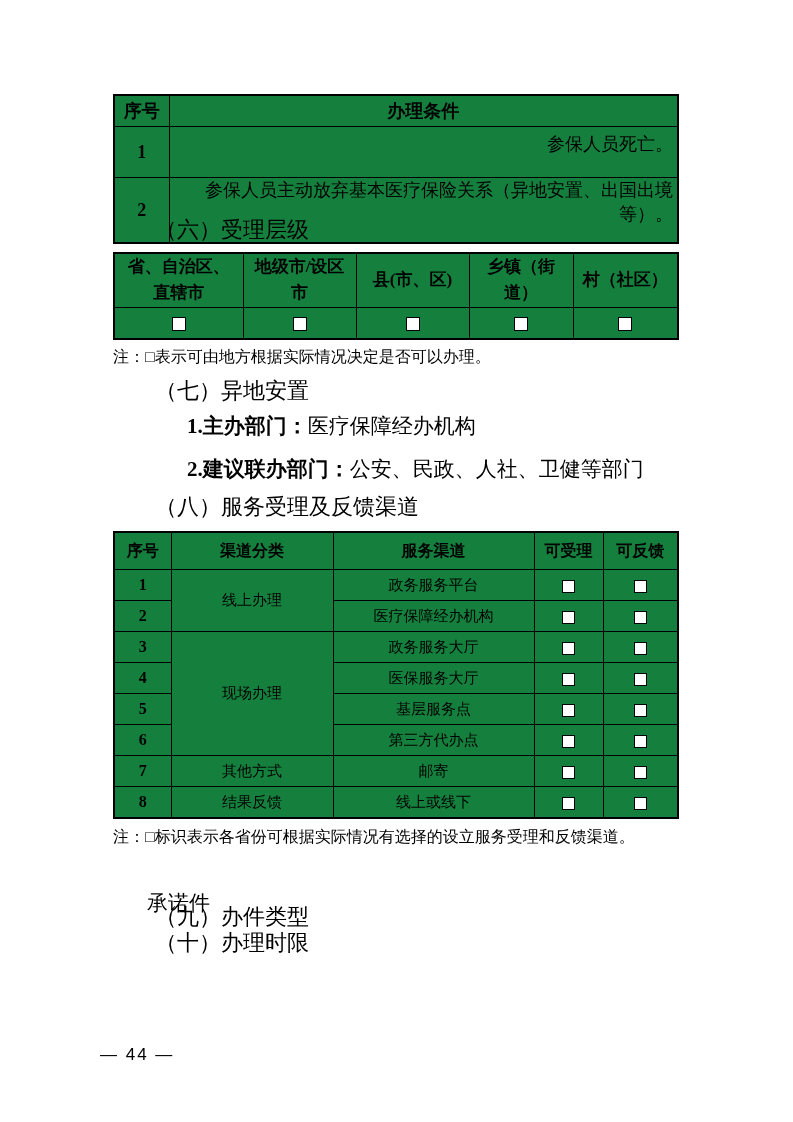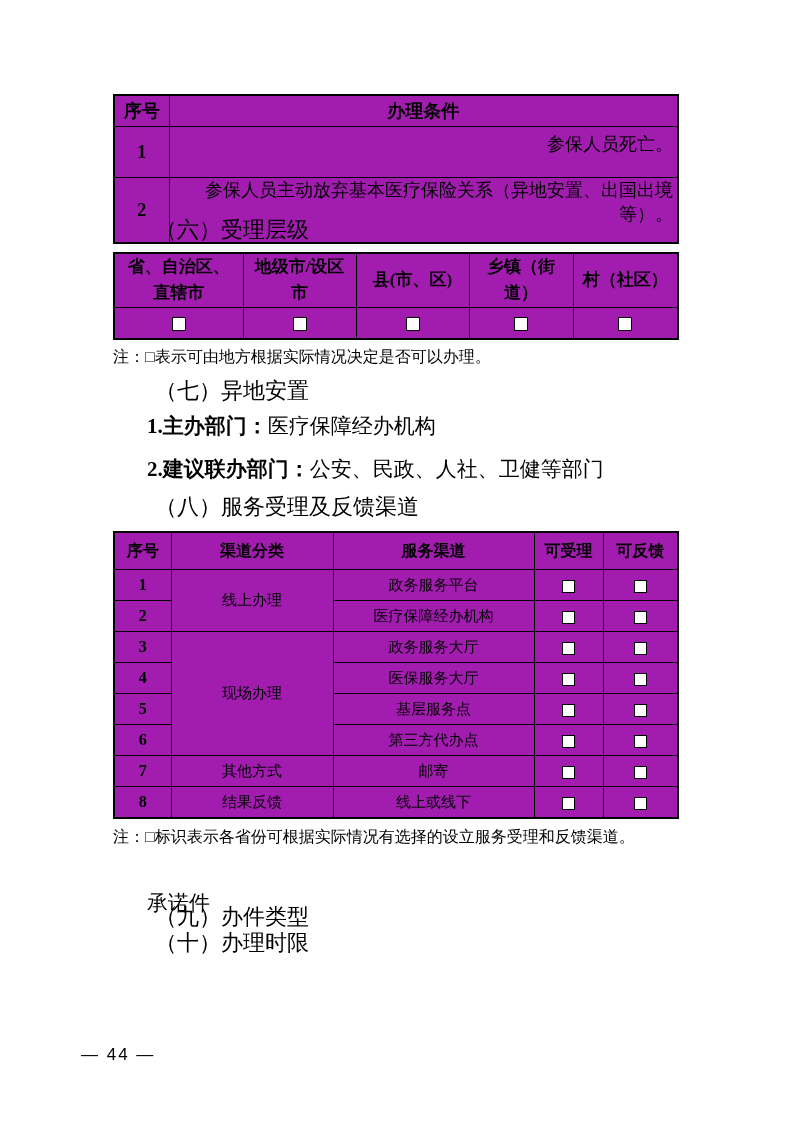--- a/index.html
+++ b/index.html
@@ -5,21 +5,21 @@
   html,body{margin:0;padding:0;background:#ffffff;}
   .page{
     position:relative;
     width:793px;height:1122px;
     background:#ffffff;
     font-family:"Liberation Serif","DejaVu Serif",serif;
     color:#000;
     overflow:hidden;
   }
   .abs{position:absolute;}
-  table{border-collapse:collapse;table-layout:fixed;width:564px;background:#a21caf;}
+  table{border-collapse:collapse;table-layout:fixed;width:564px;background:#15803d;}
   table{border:2px solid #000;}
   td{border:1px solid #000;text-align:center;vertical-align:middle;padding:0;overflow:hidden;}
   
   .t-cond td{font-size:18px;}
   .t-cond .hdr td{height:30px;font-weight:700;font-size:18px;}
   .t-cond .r1 td{height:34px;}
   .t-cond .r2 td{height:35px;}
   .t-cond td.cond{text-align:right;padding:0 4px 16px 3px;}
   .t-cond td.no{font-weight:700;font-family:"Liberation Serif",serif;}
   
@@ -31,21 +31,21 @@
   .t-chn td.no{height:30px;font-weight:700;font-size:16px;font-family:"Liberation Serif",serif;}
   
   .t-time td{font-size:17px;}
   .t-time .hdr td{height:24px;font-weight:700;border-bottom:4px double #000;}
   .t-time .row td{height:27px;}
   
   .cb{display:inline-block;width:12px;height:12px;border:1.5px solid #000;background:#fff;vertical-align:middle;}
   .cb-s{width:11px;height:11px;}
   
   .sec-title{font-size:22px;line-height:26px;font-weight:400;white-space:nowrap;}
-  .body-line{font-size:21px;line-height:25px;white-space:nowrap;}
+  .body-line{font-size:21px;line-height:25px;white-space:nowrap;margin-left:40px;}
   .body-line .lbl{font-weight:700;}
   .note{font-size:16px;line-height:19px;white-space:nowrap;}
   .plain-value{font-size:21px;line-height:25px;}
   .page-num{font-family:"Liberation Sans","DejaVu Sans",sans-serif;font-size:17px;letter-spacing:2px;}
 </style>
 </head>
 <body>
 
 <div class="page">
 
@@ -182,15 +182,15 @@
     </table>
 
   <div class="abs note" style="left:113px;top:827px;">注：□标识表示各省份可根据实际情况有选择的设立服务受理和反馈渠道。</div>
 
   <div class="abs sec-title" style="left:155px;top:904px;">（九）办件类型</div>
   <div class="abs plain-value" style="left:147px;top:891px;">承诺件</div>
 
   <div class="abs sec-title" style="left:155px;top:930px;">（十）办理时限</div>
 
 
-  <div class="abs page-num" style="left:81px;top:1045px;text-align:right;">— 44 —</div>
+  <div class="abs page-num" style="left:100px;top:1045px;text-align:right;">— 44 —</div>
 
 </div>
 
 </body></html>

